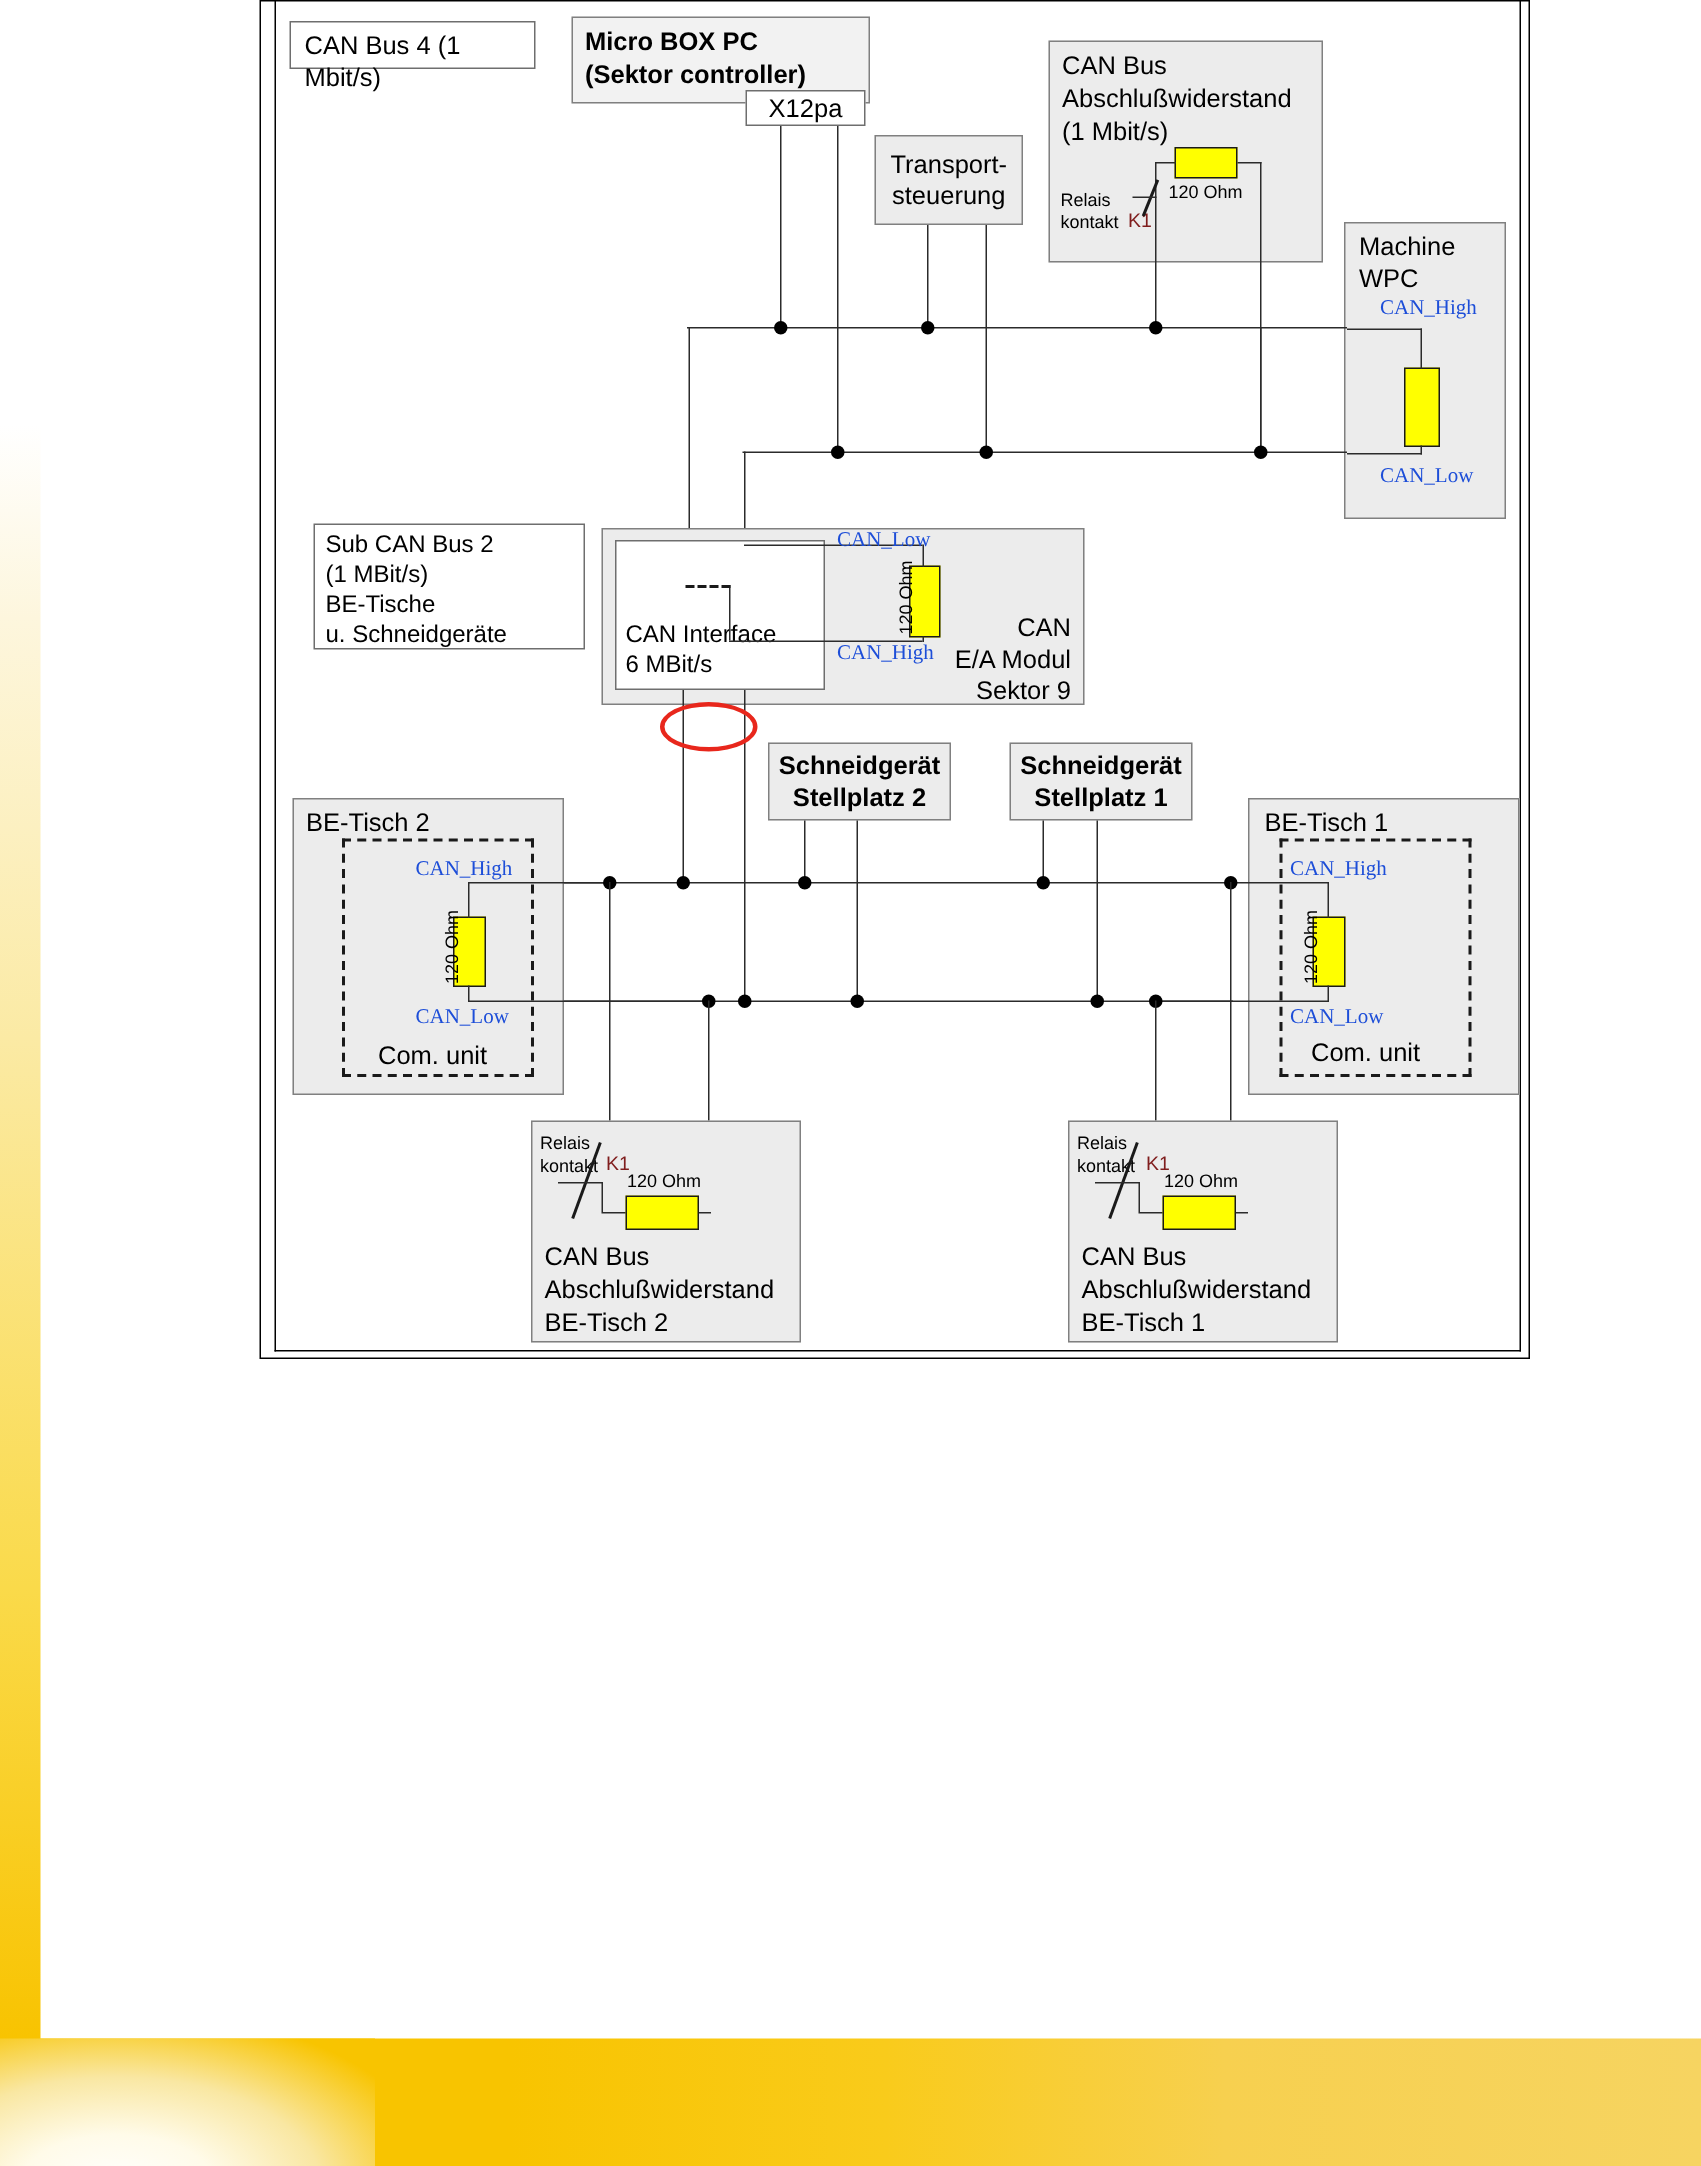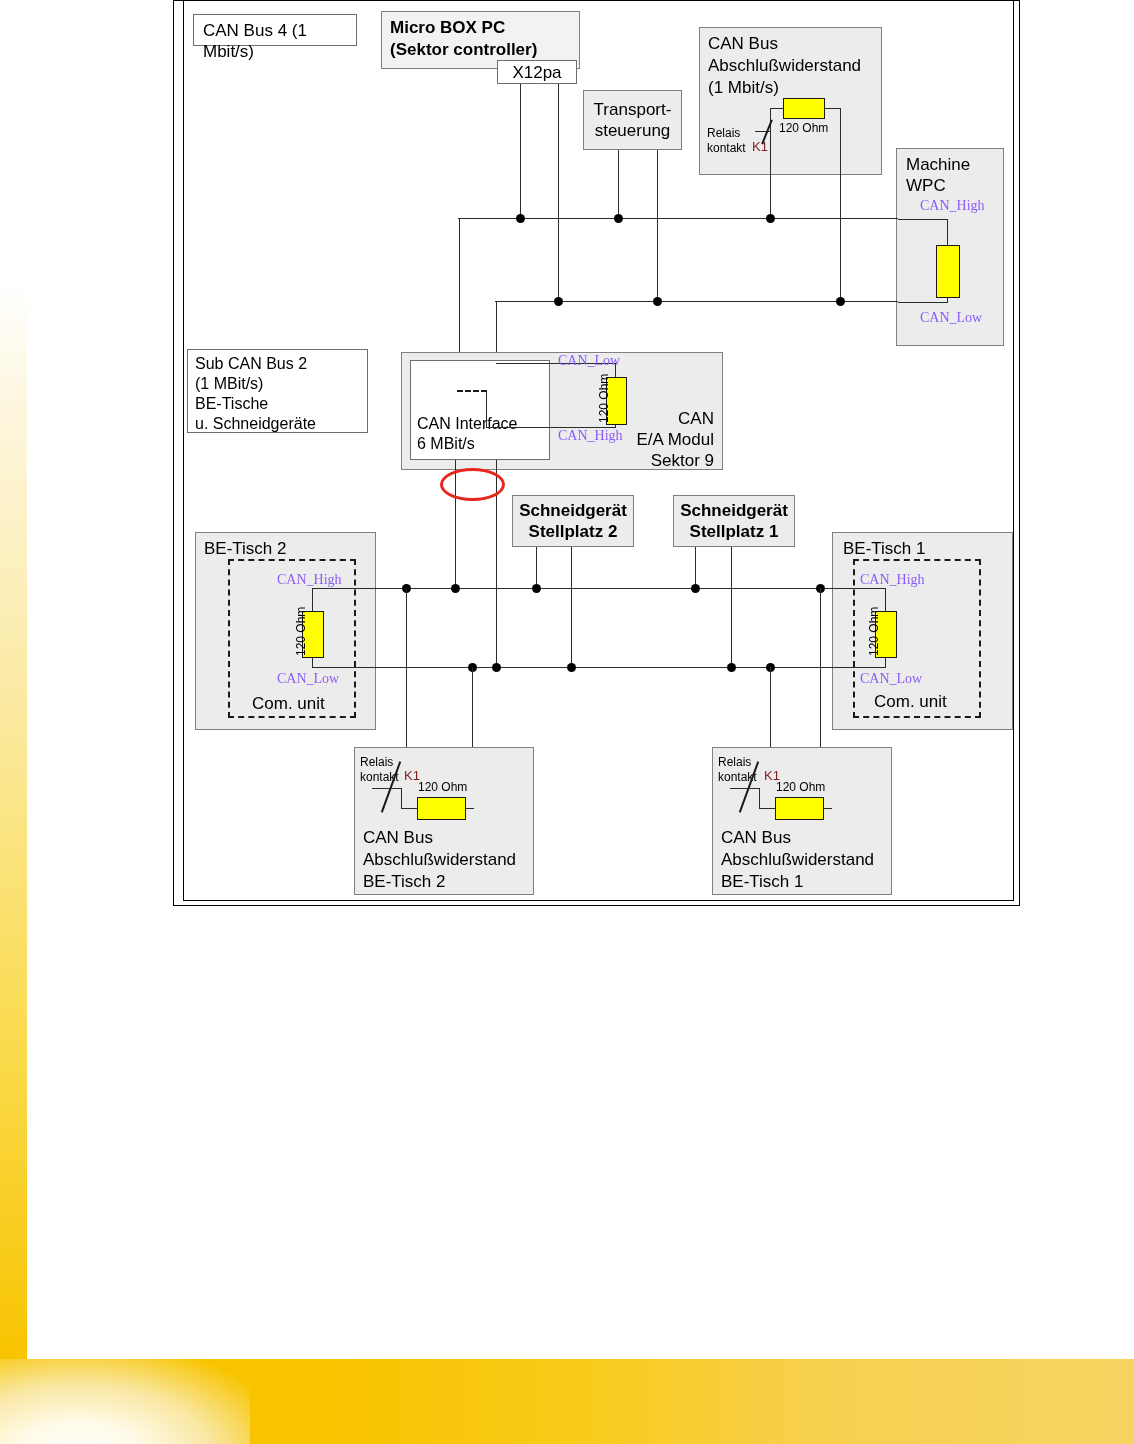--- a/index.html
+++ b/index.html
@@ -128,21 +128,21 @@
     white-space: nowrap;
   }
   .res-label.vert {
     transform: rotate(-90deg);
     transform-origin: left top;
   }
   .sig-label {
     position: absolute;
     font-family: "Liberation Serif", serif;
     font-size: 14px;
-    color: #8b5cf6;
+    color: #1d4ed8;
     white-space: nowrap;
   }
   .relay-label {
     position: absolute;
     font-size: 12px;
     line-height: 15px;
     color: #000000;
     white-space: pre-line;
   }
   .relay-k {
@@ -173,21 +173,21 @@
   <div class="deco-bottom-band"></div>
   <div class="deco-bottom-fade"></div>
 
   <div class="frame-outer"></div>
   <div class="frame-inner"></div>
 
   <div class="box white" style="left:193px; top:14px; width:164px; height:32px;">
     <span class="lbl" style="left:9px; top:5px; font-size:17px;">CAN Bus 4 (1 Mbit/s)</span>
   </div>
 
-  <div class="box white" style="left:187px; top:349px; width:181px; height:84px;">
+  <div class="box white" style="left:209px; top:349px; width:181px; height:84px;">
     <span class="lbl" style="left:7px; top:4px; font-size:16px; line-height:20px;">Sub CAN Bus 2
 (1 MBit/s)
 BE-Tische
 u. Schneidgeräte</span>
   </div>
 
   <div class="box" style="left:381px; top:11px; width:199px; height:58px; background:#f2f2f2;">
     <span class="lbl bold" style="left:8px; top:5px; font-size:17px; line-height:22px;">Micro BOX PC
 (Sektor controller)</span>
   </div>

